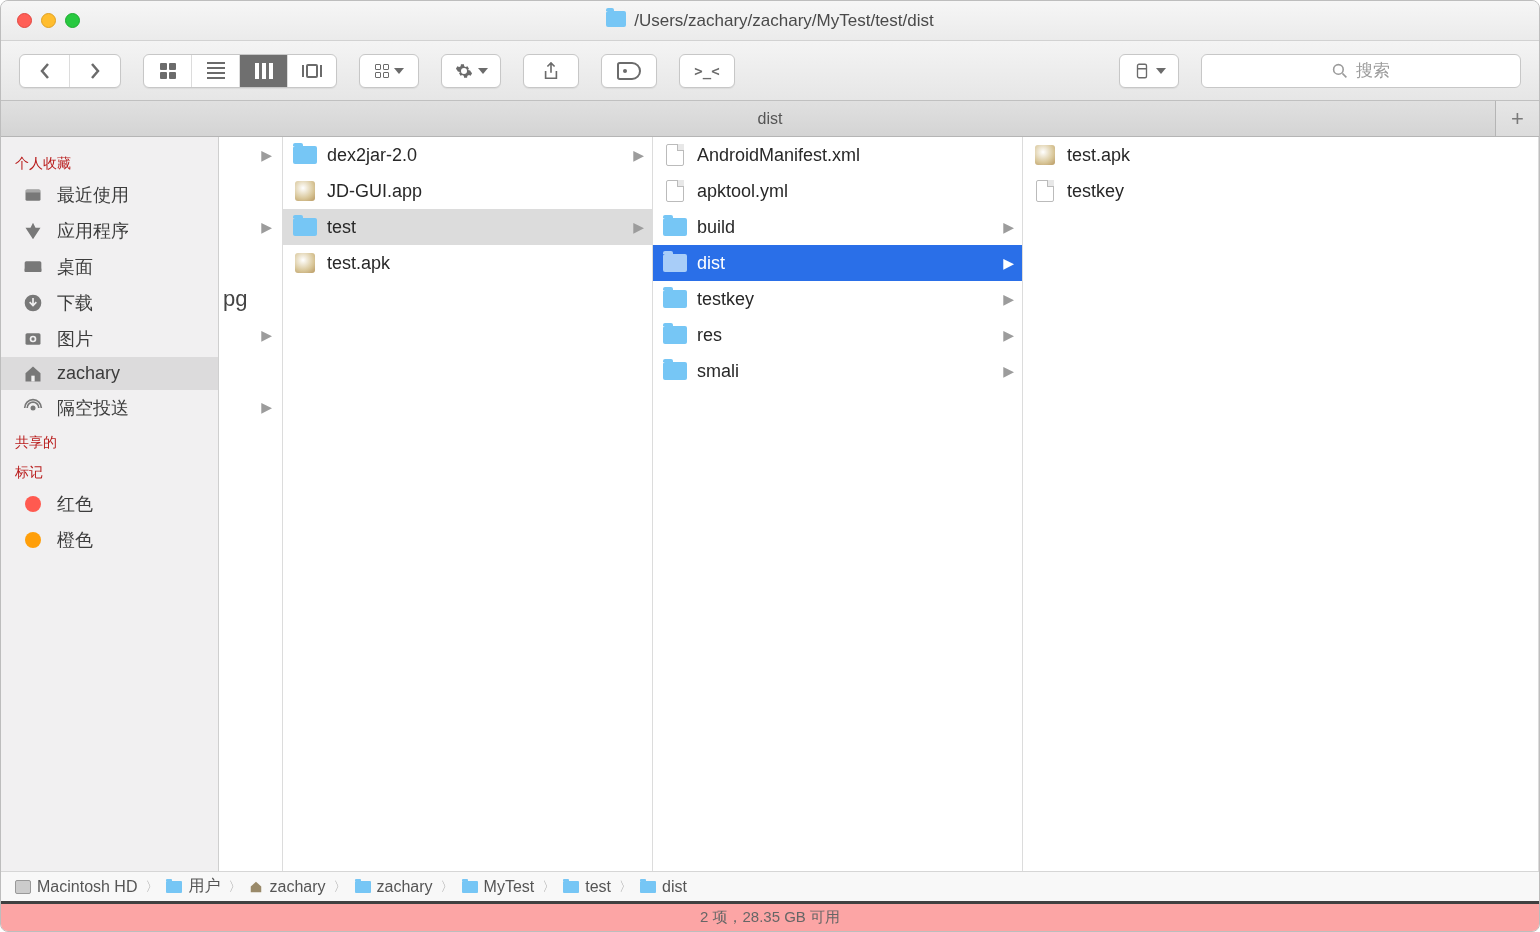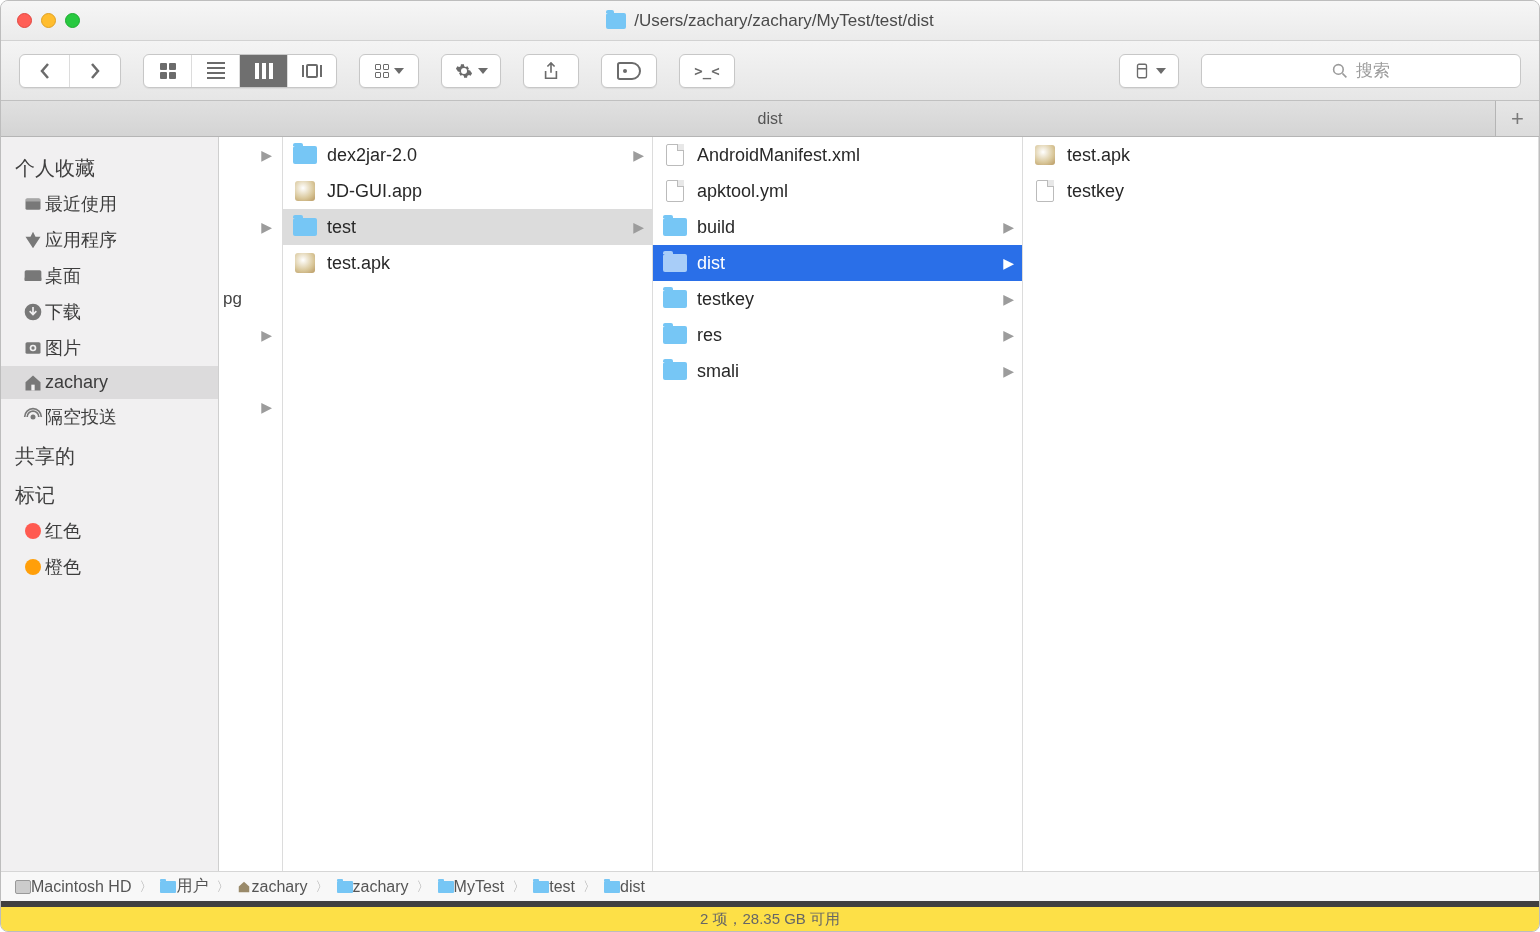--- a/index.html
+++ b/index.html
@@ -4,21 +4,21 @@
 <style>
 *{margin:0;padding:0;box-sizing:border-box;font-family:-apple-system,"Helvetica Neue",Arial,sans-serif;user-select:none}
 html,body{width:1540px;height:932px;overflow:hidden}
 .window{width:1540px;height:932px;background:#ececec;display:flex;flex-direction:column;border:1px solid #bdbdbd;border-radius:8px;overflow:hidden}
 .titlebar{height:40px;background:linear-gradient(#f6f6f6,#ebebeb);border-bottom:1px solid #d2d2d2;display:flex;align-items:center;position:relative}
 .traffic{display:flex;gap:9px;position:absolute;left:16px}
 .dot{width:15px;height:15px;border-radius:50%}
 .red{background:#ff5f57;border:1px solid #e24640}
 .yellow{background:#ffbd2e;border:1px solid #dfa023}
 .green{background:#28c940;border:1px solid #1dac2f}
-.titlewrap{margin:0 auto;display:flex;align-items:center;gap:8px;font-size:17px;color:#4a4a4a}
+.titlewrap{margin:0 auto;display:flex;gap:8px;font-size:17px;color:#4a4a4a}
 .title-folder{width:20px;height:16px;background:#76c6f5;border-radius:2px;position:relative}
 .title-folder:before{content:"";position:absolute;top:-3px;left:0;width:8px;height:3px;background:#76c6f5;border-radius:2px 2px 0 0}
 .toolbar{height:60px;background:linear-gradient(#f4f4f4,#e6e6e6);border-bottom:1px solid #c0c0c0;display:flex;align-items:center;padding:0 18px;gap:22px}
 .btn-grp{display:flex;background:#fff;border:1px solid #c7c7c7;border-radius:6px;overflow:hidden;box-shadow:0 1px 1px rgba(0,0,0,.06)}
 .btn-grp>div{width:50px;height:32px;display:flex;align-items:center;justify-content:center;border-right:1px solid #dcdcdc}
 .btn-grp>div:last-child{border-right:none}
 .navbtn svg{width:12px;height:18px;stroke:#6b6b6b;stroke-width:2.5;fill:none}
 .viewbtn{width:48px!important}
 .viewbtn.active{background:#6f6f6f}
 .viewbtn.active svg,.viewbtn.active .col-ic>span{stroke:#fff;fill:#fff;background:#fff}
@@ -44,22 +44,22 @@
 .tag-ic:after{content:"";position:absolute;left:4px;top:5px;width:4px;height:4px;border-radius:50%;background:#6b6b6b}
 .term-ic{font-family:monospace;font-size:14px;font-weight:bold;color:#6b6b6b}
 .spacer{flex:1}
 .search{background:#fff;border:1px solid #c7c7c7;border-radius:6px;height:34px;width:320px;display:flex;align-items:center;justify-content:center;gap:8px;color:#9b9b9b;font-size:17px}
 .search svg{width:16px;height:16px;stroke:#9b9b9b;fill:none;stroke-width:2}
 .tab-bar{height:36px;background:linear-gradient(#e0e0e0,#d4d4d4);border-bottom:1px solid #b5b5b5;display:flex;align-items:center;position:relative}
 .tab-name{margin:0 auto;font-size:16px;color:#555}
 .tab-plus{position:absolute;right:0;width:44px;height:100%;border-left:1px solid #b5b5b5;display:flex;align-items:center;justify-content:center;font-size:22px;color:#7a7a7a;background:linear-gradient(#e6e6e6,#dcdcdc)}
 .body{flex:1;display:flex;overflow:hidden}
 .sidebar{width:218px;background:#f1f0f1;border-right:1px solid #cfcfcf;padding:10px 0;overflow:auto}
-.sb-head{font-size:20px;color:#404040;padding:8px 14px 4px;font-weight:500}
-.sb-item{display:flex;align-items:center;padding:6px 20px;font-size:18px;color:#3d3d3d}
+.sb-head{font-size:14px;color:#b91c1c;padding:8px 14px 4px;font-weight:500}
+.sb-item{display:flex;align-items:center;gap:12px;padding:6px 20px;font-size:18px;color:#3d3d3d}
 .sb-item.sel{background:#dcdbdc}
 .sb-ic{width:24px;height:20px;display:flex;align-items:center;justify-content:center;color:#777}
 .sb-ic svg{width:22px;height:20px;fill:#787878}
 .tag-dot{width:16px;height:16px;border-radius:50%}
 .columns{flex:1;display:flex;background:#fff;overflow:hidden}
 .col{border-right:1px solid #dcdcdc;overflow-y:auto}
 .c0{width:64px}
 .c1{width:370px}
 .c2{width:370px}
 .c3{flex:1}
@@ -72,29 +72,29 @@
 .folder-i{width:24px;height:18px;background:#76c6f5;border-radius:2px;position:relative}
 .folder-i:before{content:"";position:absolute;top:-3px;left:0;width:10px;height:3px;background:#76c6f5;border-radius:2px 2px 0 0}
 .sel-b .folder-i{background:#a8cdf8}
 .sel-b .folder-i:before{background:#a8cdf8}
 .doc-i{width:18px;height:22px;background:#fff;border:1px solid #bbb;border-radius:2px;position:relative}
 .doc-i:after{content:"";position:absolute;right:-1px;top:-1px;width:6px;height:6px;background:#e8e8e8;border-left:1px solid #bbb;border-bottom:1px solid #bbb}
 .jar-i{width:20px;height:20px;background:radial-gradient(circle at 40% 35%,#fff,#d9c79a 60%,#b89860);border-radius:3px}
 .zip-i{width:18px;height:22px;background:#fff;border:1px solid #bbb;border-radius:2px;position:relative}
 .zip-i:after{content:"";position:absolute;left:7px;top:0;width:3px;height:12px;background:repeating-linear-gradient(#999 0 2px,transparent 2px 4px)}
 .c0 .row{justify-content:flex-end;color:#777}
-.c0 .row.pg{justify-content:flex-start;padding-left:4px;font-size:17px;color:#444}
+.c0 .row.pg{justify-content:flex-start;padding-left:4px;font-size:22px;color:#444}
 .pathbar{height:30px;background:#f8f8f8;border-top:1px solid #d6d6d6;display:flex;align-items:center;padding:0 14px;gap:8px;font-size:16px;color:#555}
-.pb-item{display:flex;align-items:center;}
+.pb-item{display:flex;align-items:center;gap:6px}
 .pb-sep{color:#aaa;font-size:13px}
 .hd-i{width:16px;height:14px;background:#ccc;border:1px solid #999;border-radius:2px}
 .folder-s{width:16px;height:12px;background:#76c6f5;border-radius:1px;position:relative}
 .folder-s:before{content:"";position:absolute;top:-2px;left:0;width:6px;height:2px;background:#76c6f5;border-radius:1px 1px 0 0}
 .home-s{width:14px;height:14px}
-.status{height:30px;background:#fde047;border-top:6px solid #404040;display:flex;align-items:center;justify-content:center;font-size:15px;color:#666}
+.status{height:30px;background:#fca5a5;border-top:3px solid #404040;display:flex;align-items:center;justify-content:center;font-size:15px;color:#666}
 </style>
 </head>
 <body>
 
 <div class="window">
 
   <div class="titlebar">
     <div class="traffic">
       <div class="dot red"></div>
       <div class="dot yellow"></div>

